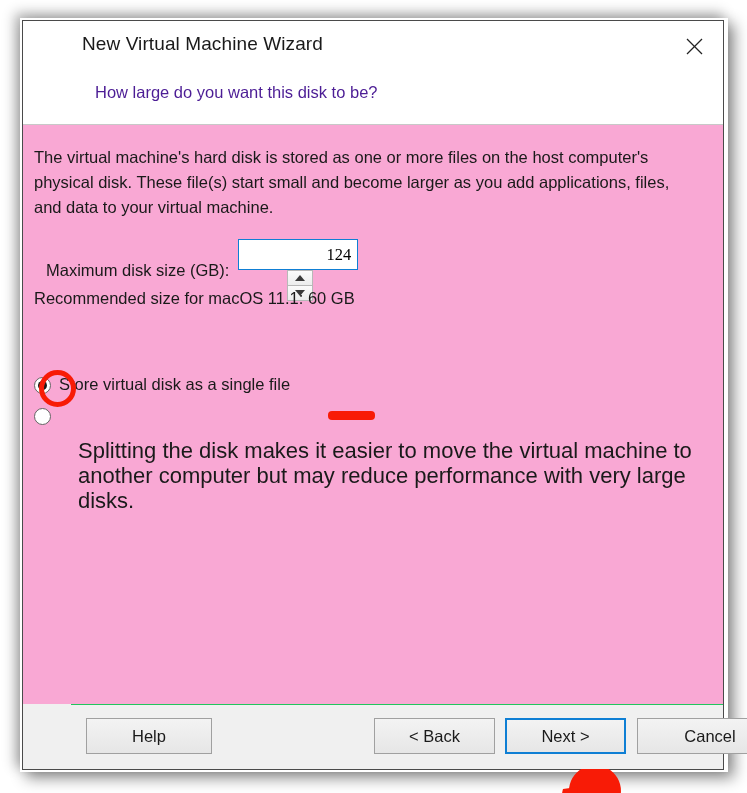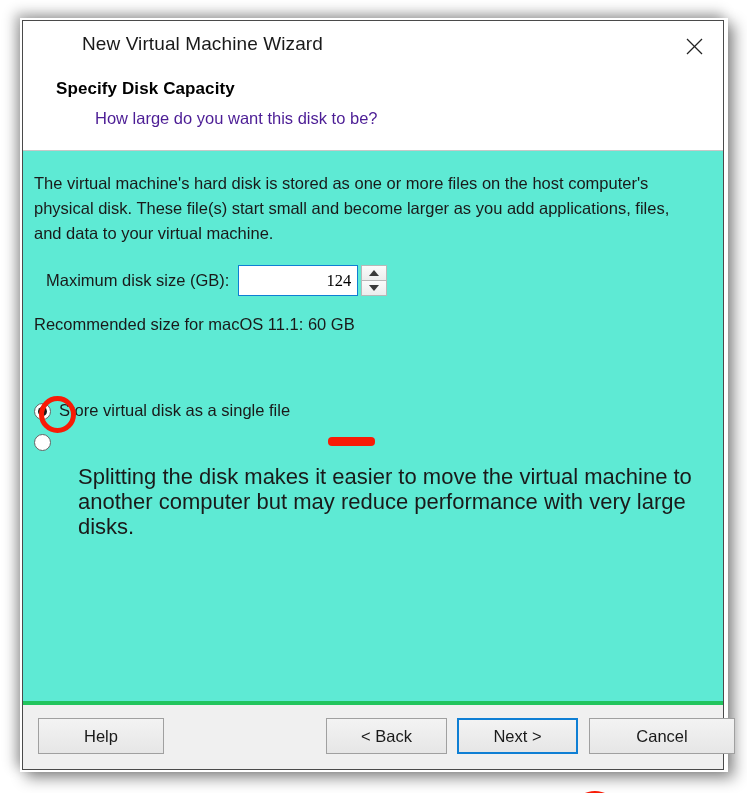--- a/index.html
+++ b/index.html
@@ -84,21 +84,21 @@
   }
   .header-sub {
     font-size: 16.5px;
     color: #4c1d95;
     margin: 10px 0 0 72px;
   }
 
   
   .body {
     flex: 1 1 auto;
-    background: #5eead4;
+    background: #f9a8d4;
     position: relative;
     padding: 8px;
   }
   .intro {
     position: absolute;
     left: 11px;
     top: 20px;
     width: 662px;
     font-size: 16.5px;
     color: #1a1a1a;
@@ -116,20 +116,21 @@
   .size-label {
     font-size: 16.5px;
     color: #1a1a1a;
     margin-right: 9px;
     margin-left: 12px;
   }
   .spinner {
     display: flex;
     align-items: center;
     position: relative;
+    flex-direction: column;
   }
   .spin-input {
     width: 120px;
     height: 31px;
     background: #ffffff;
     border: 1px solid #0f7fd4;
     box-sizing: border-box;
     display: flex;
     align-items: center;
     justify-content: flex-end;
@@ -250,22 +251,23 @@
     width: 90px;
     height: 110px;
     pointer-events: none;
   }
 
   
   .footer {
     flex: 0 0 auto;
     height: 64px;
     background: #f0f0f0;
-    border-top: 4px solid #22c55e;
-    position: relative;
+    border-top: 1px solid #22c55e;
+    position: relative;
+    margin-left: 48px;
   }
   .btn {
     position: absolute;
     top: 13px;
     height: 36px;
     background: linear-gradient(#f3f3f3, #e6e6e6);
     border: 1px solid #a0a0a0;
     box-sizing: border-box;
     font-size: 16.5px;
     color: #1a1a1a;
@@ -293,21 +295,20 @@
       <span>
         <svg width="17" height="17" viewBox="0 0 17 17">
           <line x1="1" y1="1" x2="16" y2="16" stroke="#222" stroke-width="1.3"></line>
           <line x1="16" y1="1" x2="1" y2="16" stroke="#222" stroke-width="1.3"></line>
         </svg>
       </span>
     </div>
   </div>
 
   <div class="header-band">
-    <div class="header-title">Specify Disk Capacity</div>
     <div class="header-sub">How large do you want this disk to be?</div>
   </div>
 
   <div class="body">
 
     <div class="intro">The virtual machine's hard disk is stored as one or more files on the host computer's physical disk. These file(s) start small and become larger as you add applications, files, and data to your virtual machine.</div>
 
     <div class="size-row">
       <div class="size-label">Maximum disk size (GB):</div>
       <div class="spinner">

